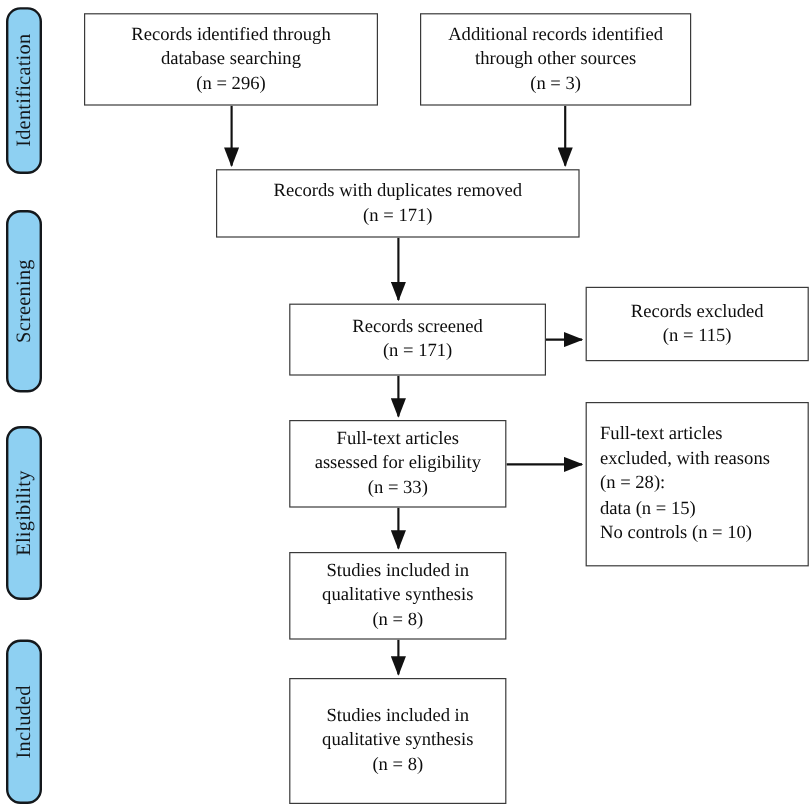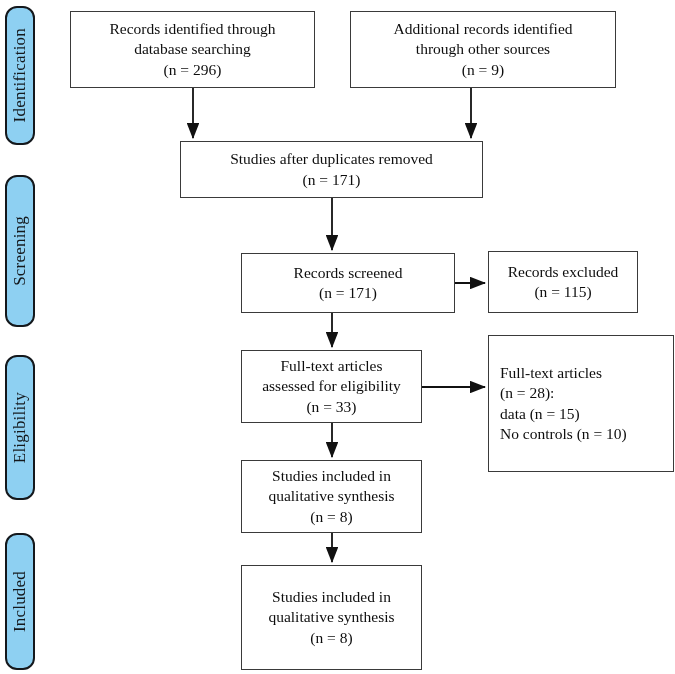--- a/index.html
+++ b/index.html
@@ -113,49 +113,50 @@
   <div class="stage-pill" style="left:5px; top:533px; width:30px; height:137px;">
     <span class="pill-label">Included</span>
   </div>
 
   <div class="flow-box" style="left:70px; top:11px; width:245px; height:77px;">
     <span class="line">Records identified through</span>
     <span class="line">database searching</span>
     <span class="line">(n = 296)</span>
   </div>
 
-  <div class="flow-box" style="left:350px; top:11px; width:266px; height:77px;">
+  <div class="flow-box" style="left:350px; top:11px; width:226px; height:77px;">
     <span class="line">Additional records identified</span>
     <span class="line">through other sources</span>
-    <span class="line">(n = 9)</span>
+    <span class="line">(n = 3)</span>
   </div>
 
   <div class="flow-box" style="left:180px; top:141px; width:303px; height:57px;">
-    <span class="line">Studies after duplicates removed</span>
+    <span class="line">Records with duplicates removed</span>
     <span class="line">(n = 171)</span>
   </div>
 
   <div class="flow-box" style="left:241px; top:253px; width:214px; height:60px;">
     <span class="line">Records screened</span>
     <span class="line">(n = 171)</span>
   </div>
 
-  <div class="flow-box" style="left:488px; top:251px; width:150px; height:62px;">
+  <div class="flow-box" style="left:488px; top:239px; width:186px; height:62px;">
     <span class="line">Records excluded</span>
     <span class="line">(n = 115)</span>
   </div>
 
   <div class="flow-box" style="left:241px; top:350px; width:181px; height:73px;">
     <span class="line">Full-text articles</span>
     <span class="line">assessed for eligibility</span>
     <span class="line">(n = 33)</span>
   </div>
 
   <div class="flow-box left-align" style="left:488px; top:335px; width:186px; height:137px;">
     <span class="line">Full-text articles</span>
+    <span class="line">excluded, with reasons</span>
     <span class="line">(n = 28):</span>
     <span class="line">data (n = 15)</span>
     <span class="line">No controls (n = 10)</span>
   </div>
 
   <div class="flow-box" style="left:241px; top:460px; width:181px; height:73px;">
     <span class="line">Studies included in</span>
     <span class="line">qualitative synthesis</span>
     <span class="line">(n = 8)</span>
   </div>

